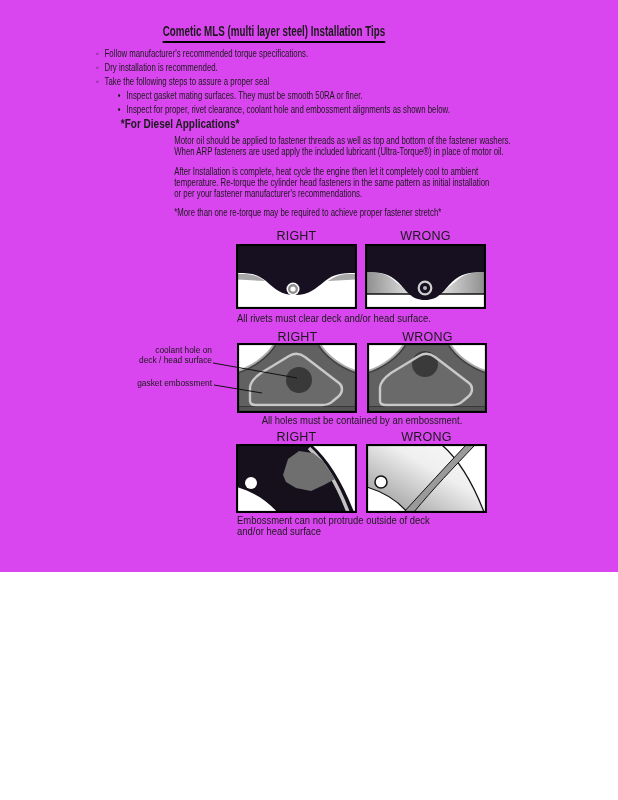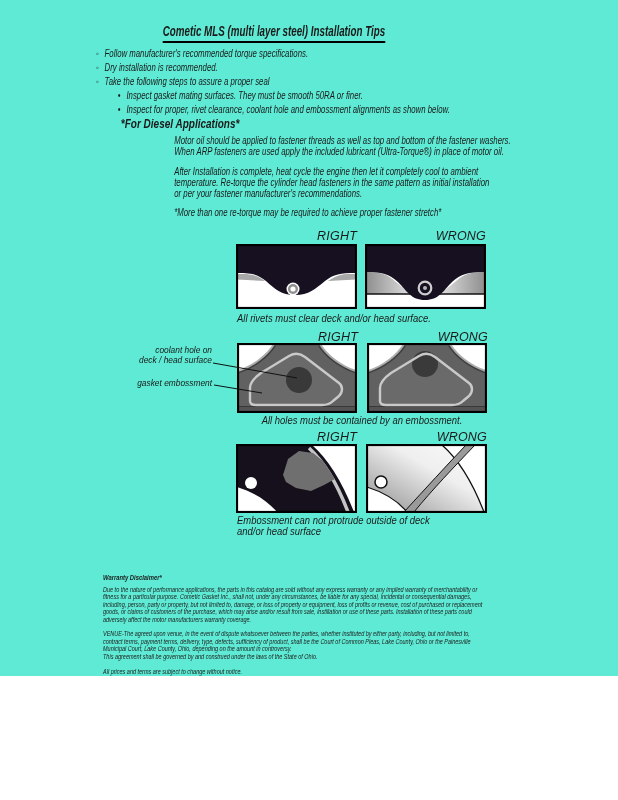--- a/index.html
+++ b/index.html
@@ -1,36 +1,36 @@
 <!DOCTYPE html>
 <html><head>
 <meta charset="utf-8">
 <style>
   html,body{margin:0;padding:0;background:#ffffff;}
-  .page{position:relative;width:618px;height:676px;background:#5eead4;
-        font-family:"Liberation Sans",sans-serif;color:#1a1a1a;overflow:hidden;font-style:italic;}
+  .page{position:relative;width:618px;height:572px;background:#d946ef;
+        font-family:"Liberation Sans",sans-serif;color:#1a1a1a;overflow:hidden;}
   .abs{position:absolute;}
   .cond{transform-origin:0 0;}
 
   .title{left:115px;top:23px;font-size:14px;font-weight:bold;white-space:nowrap;
          transform:scaleX(0.70);border-bottom:2px solid #000;padding-bottom:2px;}
 
   .tips{left:96px;top:47px;width:560px;font-size:10px;line-height:14px;transform:scaleX(0.78);}
   .tips .b1{position:relative;padding-left:11px;}
   .tips .b1::before{content:"\25E6";position:absolute;left:0;top:0;font-size:10px;}
   .tips .b2{position:relative;margin-left:28px;padding-left:11px;}
   .tips .b2::before{content:"\2022";position:absolute;left:0;top:0;font-size:10px;}
 
   .h-diesel{left:106px;top:117px;font-size:12.5px;font-weight:bold;white-space:nowrap;transform:scaleX(0.80);}
   .body-par{font-size:10px;line-height:11.2px;transform:scaleX(0.78);white-space:pre-line;width:620px;}
   .p-oil{left:106px;top:135px;}
   .p-heat{left:106px;top:166px;}
   .p-note{left:106px;top:207px;}
 
-  .dg-label{width:121px;text-align:right;font-size:12.5px;line-height:13px;letter-spacing:0.2px;}
+  .dg-label{width:121px;text-align:center;font-size:12.5px;line-height:13px;letter-spacing:0.2px;}
   .cap{font-size:10.5px;line-height:11px;transform:scaleX(0.90);transform-origin:0 0;white-space:pre-line;}
   .cap-center{left:237px;top:415px;width:250px;text-align:center;transform-origin:50% 0;}
 
   .ann{left:82px;width:130px;text-align:right;font-size:9.5px;line-height:9.6px;
        transform:scaleX(0.88);transform-origin:100% 0;white-space:pre-line;}
 
   .legal{left:103px;top:574px;width:480px;transform:scaleX(0.86);transform-origin:0 0;color:#1c1c1c;}
   .legal h4{margin:0 0 4px 0;font-size:6.8px;line-height:7.6px;}
   .legal p{margin:0 0 7px 0;font-size:6.4px;line-height:7.55px;white-space:pre-line;}
   .legal p.nogap{margin-bottom:0;}

